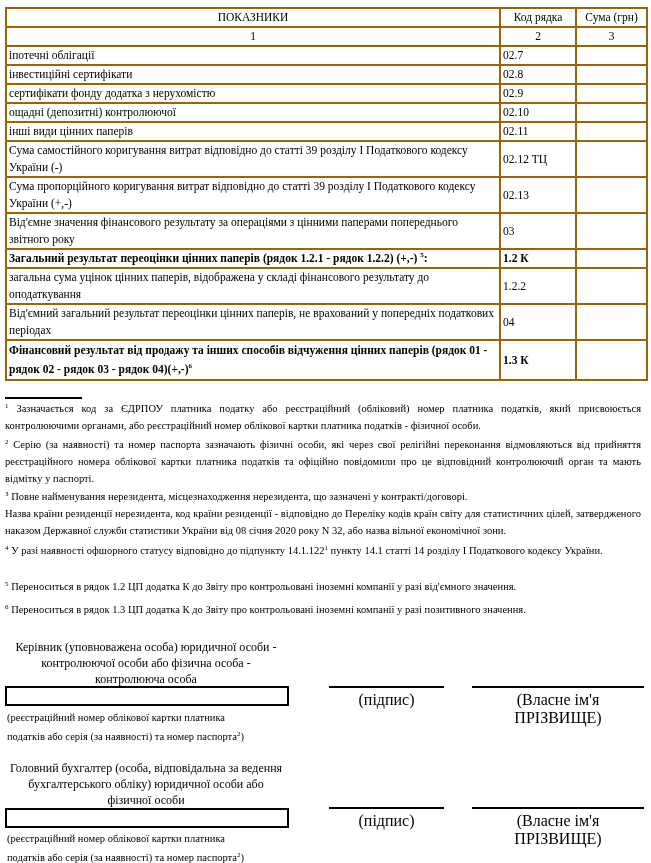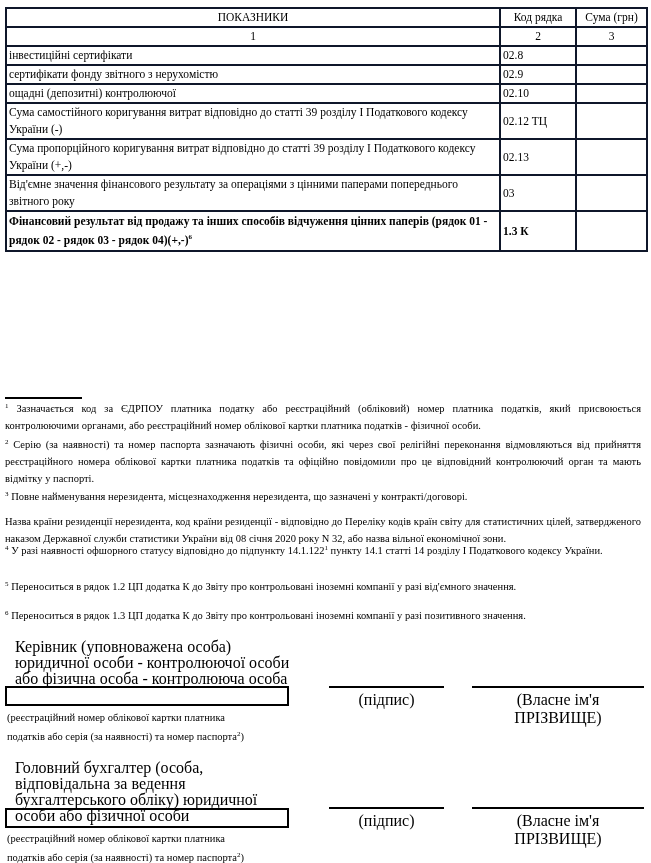--- a/index.html
+++ b/index.html
@@ -1,32 +1,32 @@
 <!DOCTYPE html>
 <html><head>
 <meta charset="utf-8">
 <style>
   html, body { margin: 0; padding: 0; background: #ffffff; }
   body { width: 651px; height: 863px; position: relative; overflow: hidden;
          font-family: "Liberation Serif", serif; color: #000; font-size: 11.5px; }
   table.main { position: absolute; left: 5px; top: 7px; width: 641px; border-collapse: collapse; table-layout: fixed; }
-  table.main td { border: 2px solid #0f172a; padding: 0 2px; vertical-align: middle; line-height: 17px; font-size: 11.5px; }
+  table.main td { border: 2px solid #a16207; padding: 0 2px; vertical-align: middle; line-height: 17px; font-size: 11.5px; }
   table.main col.c1 { width: 494px; }
   table.main col.c2 { width: 76px; }
   table.main col.c3 { width: 71px; }
   td.center { text-align: center; }
   tr.h1 td { height: 14px; }
   tr.one td { height: 14px; }
   tr.two td { height: 30px; }
   tr.bold td { font-weight: bold; }
   tr.tallbold td { height: 35px; line-height: 19px; }
   sup { font-size: 7px; vertical-align: super; line-height: 0; }
   .fn-line { position: absolute; left: 5px; top: 397px; width: 77px; height: 2px; background: #000; }
   .fn { position: absolute; left: 5px; width: 636px; font-size: 10.5px; line-height: 17px; text-align: justify; }
-  .sig-label { position: absolute; left: 15px; font-size: 16px; line-height: 16px; width: 280px; }
+  .sig-label { position: absolute; left: 6px; font-size: 12px; line-height: 16px; width: 280px; text-align: center; }
   .sig-box { position: absolute; left: 5px; width: 284px; height: 20px; border: 2px solid #000; box-sizing: border-box; }
   .sig-sub { position: absolute; left: 7px; font-size: 10.5px; line-height: 19px; width: 300px; }
   .line { position: absolute; height: 2px; background: #000; }
   .cap { position: absolute; font-size: 16px; text-align: center; }
 </style>
 </head>
 <body>
 
 <table class="main">
   <colgroup>
@@ -39,66 +39,91 @@
     <td class="center">ПОКАЗНИКИ</td>
     <td class="center">Код рядка</td>
     <td class="center">Сума (грн)</td>
   </tr>
   <tr class="one">
     <td class="center">1</td>
     <td class="center">2</td>
     <td class="center">3</td>
   </tr>
   <tr class="one">
+    <td>іпотечні облігації</td>
+    <td>02.7</td>
+    <td></td>
+  </tr>
+  <tr class="one">
     <td>інвестиційні сертифікати</td>
     <td>02.8</td>
     <td></td>
   </tr>
   <tr class="one">
-    <td>сертифікати фонду звітного з нерухомістю</td>
+    <td>сертифікати фонду додатка з нерухомістю</td>
     <td>02.9</td>
     <td></td>
   </tr>
   <tr class="one">
     <td>ощадні (депозитні) контролюючої</td>
     <td>02.10</td>
+    <td></td>
+  </tr>
+  <tr class="one">
+    <td>інші види цінних паперів</td>
+    <td>02.11</td>
     <td></td>
   </tr>
   <tr class="two">
     <td>Сума самостійного коригування витрат відповідно до статті 39 розділу I Податкового кодексу України (-)</td>
     <td>02.12 ТЦ</td>
     <td></td>
   </tr>
   <tr class="two">
     <td>Сума пропорційного коригування витрат відповідно до статті 39 розділу I Податкового кодексу України (+,-)</td>
     <td>02.13</td>
     <td></td>
   </tr>
   <tr class="two">
     <td>Від'ємне значення фінансового результату за операціями з цінними паперами попереднього звітного року</td>
     <td>03</td>
     <td></td>
   </tr>
+  <tr class="one bold">
+    <td><span>Загальний результат переоцінки цінних паперів (рядок 1.2.1 - рядок 1.2.2) (+,-) </span><sup>5</sup><span>:</span></td>
+    <td>1.2 К</td>
+    <td></td>
+  </tr>
+  <tr class="two">
+    <td>загальна сума уцінок цінних паперів, відображена у складі фінансового результату до оподаткування</td>
+    <td>1.2.2</td>
+    <td></td>
+  </tr>
+  <tr class="two">
+    <td>Від'ємний загальний результат переоцінки цінних паперів, не врахований у попередніх податкових періодах</td>
+    <td>04</td>
+    <td></td>
+  </tr>
   <tr class="tallbold bold">
     <td><span>Фінансовий результат від продажу та інших способів відчуження цінних паперів (рядок 01 - рядок 02 - рядок 03 - рядок 04)(+,-)</span><sup>6</sup></td>
     <td>1.3 К</td>
     <td></td>
   </tr>
 </tbody>
   </table>
 
 <div class="fn-line"></div>
 
 <div class="fn" style="top:400px;"><sup>1</sup><span> Зазначається код за ЄДРПОУ платника податку або реєстраційний (обліковий) номер платника податків, який присвоюється контролюючими органами, або реєстраційний номер облікової картки платника податків - фізичної особи.</span></div>
 <div class="fn" style="top:436px;"><sup>2</sup><span> Серію (за наявності) та номер паспорта зазначають фізичні особи, які через свої релігійні переконання відмовляються від прийняття реєстраційного номера облікової картки платника податків та офіційно повідомили про це відповідний контролюючий орган та мають відмітку у паспорті.</span></div>
 <div class="fn" style="top:488px;"><sup>3</sup><span> Повне найменування нерезидента, місцезнаходження нерезидента, що зазначені у контракті/договорі.</span></div>
-<div class="fn" style="top:505px;margin-top:8px;"><span>Назва країни резиденції нерезидента, код країни резиденції - відповідно до Переліку кодів країн світу для статистичних цілей, затвердженого наказом Державної служби статистики України від 08 січня 2020 року N 32, або назва вільної економічної зони.</span></div>
+<div class="fn" style="top:505px;"><span>Назва країни резиденції нерезидента, код країни резиденції - відповідно до Переліку кодів країн світу для статистичних цілей, затвердженого наказом Державної служби статистики України від 08 січня 2020 року N 32, або назва вільної економічної зони.</span></div>
 <div class="fn" style="top:542px;"><sup>4</sup><span> У разі наявності офшорного статусу відповідно до підпункту 14.1.122</span><sup>1</sup><span> пункту 14.1 статті 14 розділу I Податкового кодексу України.</span></div>
 <div class="fn" style="top:578px;"><sup>5</sup><span> Переноситься в рядок 1.2 ЦП додатка К до Звіту про контрольовані іноземні компанії у разі від'ємного значення.</span></div>
-<div class="fn" style="top:601px;margin-top:6px;"><sup>6</sup><span> Переноситься в рядок 1.3 ЦП додатка К до Звіту про контрольовані іноземні компанії у разі позитивного значення.</span></div>
+<div class="fn" style="top:601px;"><sup>6</sup><span> Переноситься в рядок 1.3 ЦП додатка К до Звіту про контрольовані іноземні компанії у разі позитивного значення.</span></div>
 
 <div class="sig-label" style="top:639px;">Керівник (уповноважена особа) юридичної особи - контролюючої особи або фізична особа - контролююча особа</div>
 <div class="sig-box" style="top:686px;"></div>
 <div class="sig-sub" style="top:708px;">
   <div>(реєстраційний номер облікової картки платника</div>
   <div><span>податків або серія (за наявності) та номер паспорта</span><sup>2</sup><span>)</span></div>
 </div>
 <div class="line" style="left:329px; top:686px; width:115px;"></div>
 <div class="cap" style="left:329px; top:691px; width:115px;">(підпис)</div>
 <div class="line" style="left:472px; top:686px; width:172px;"></div>

